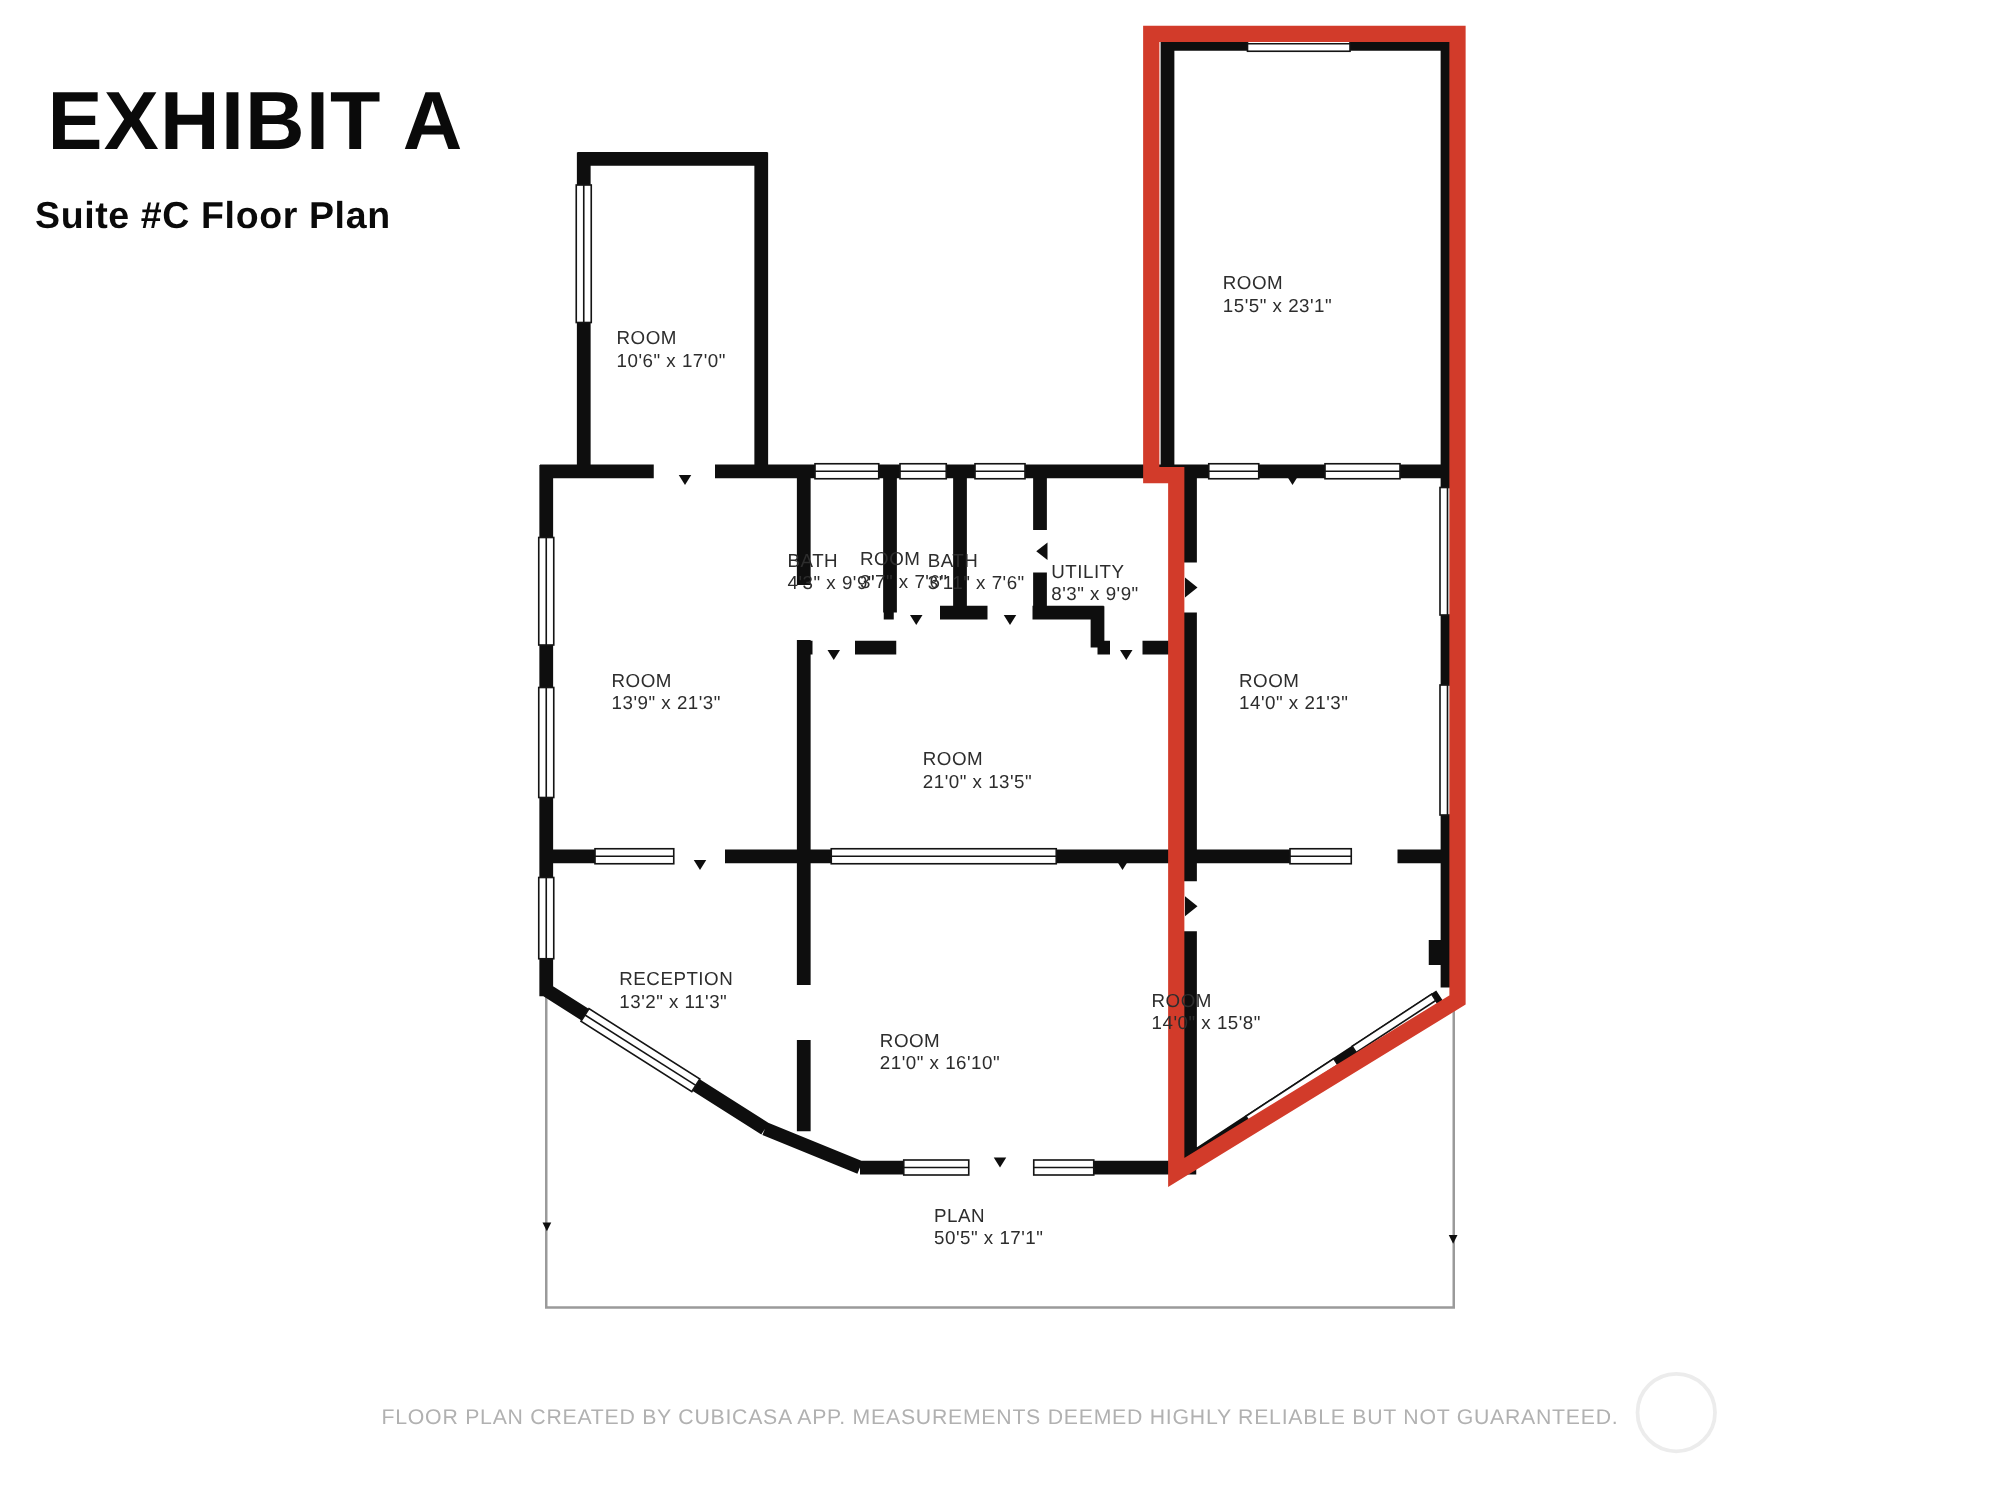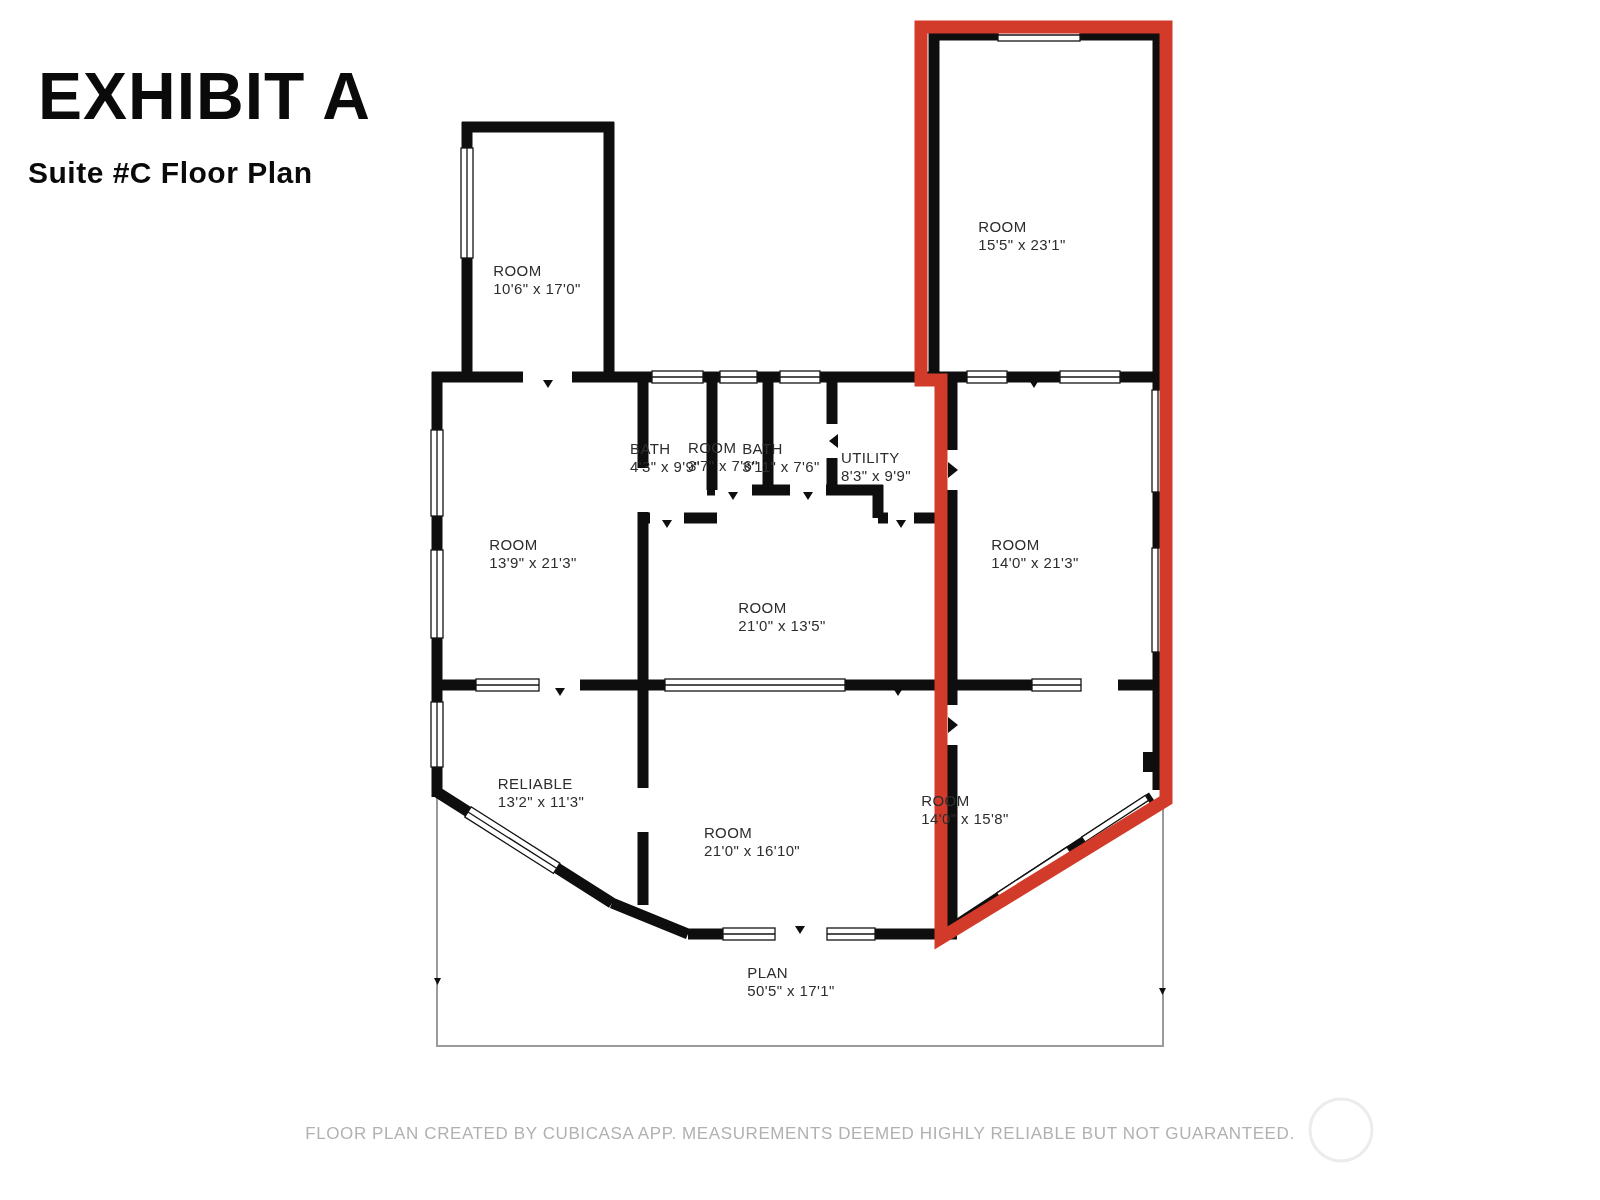--- a/index.html
+++ b/index.html
@@ -209,21 +209,21 @@
   </div>
   <div class="room-label" style="left:782px;top:585px">
     <span class="nm">ROOM</span>
     <span class="dm">21'0" x 13'5"</span>
   </div>
   <div class="room-label" style="left:1035px;top:522px">
     <span class="nm">ROOM</span>
     <span class="dm">14'0" x 21'3"</span>
   </div>
   <div class="room-label" style="left:541px;top:761px">
-    <span class="nm">RELIABLE</span>
+    <span class="nm">RECEPTION</span>
     <span class="dm">13'2" x 11'3"</span>
   </div>
   <div class="room-label" style="left:752px;top:810px">
     <span class="nm">ROOM</span>
     <span class="dm">21'0" x 16'10"</span>
   </div>
   <div class="room-label" style="left:965px;top:778px">
     <span class="nm">ROOM</span>
     <span class="dm">14'0" x 15'8"</span>
   </div>

